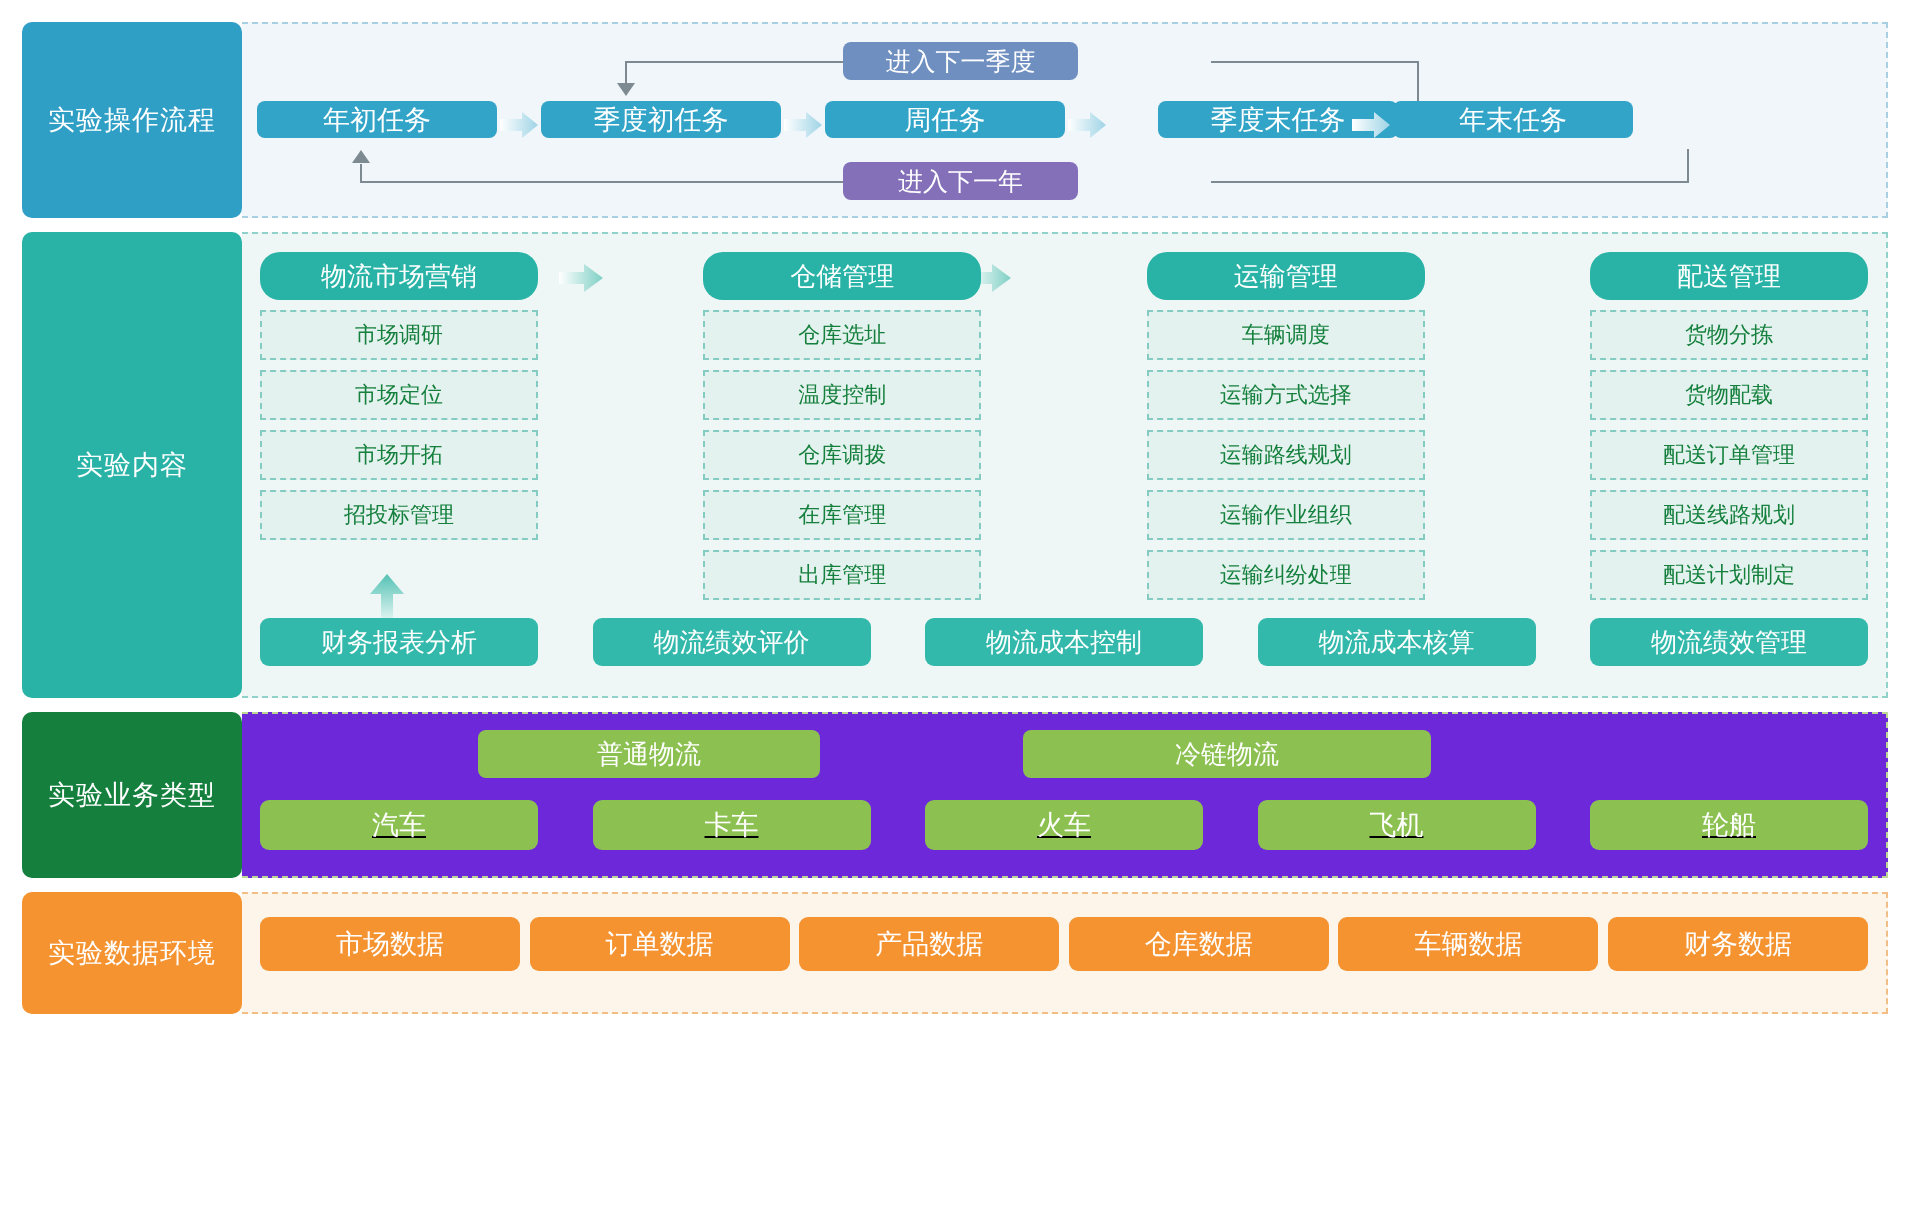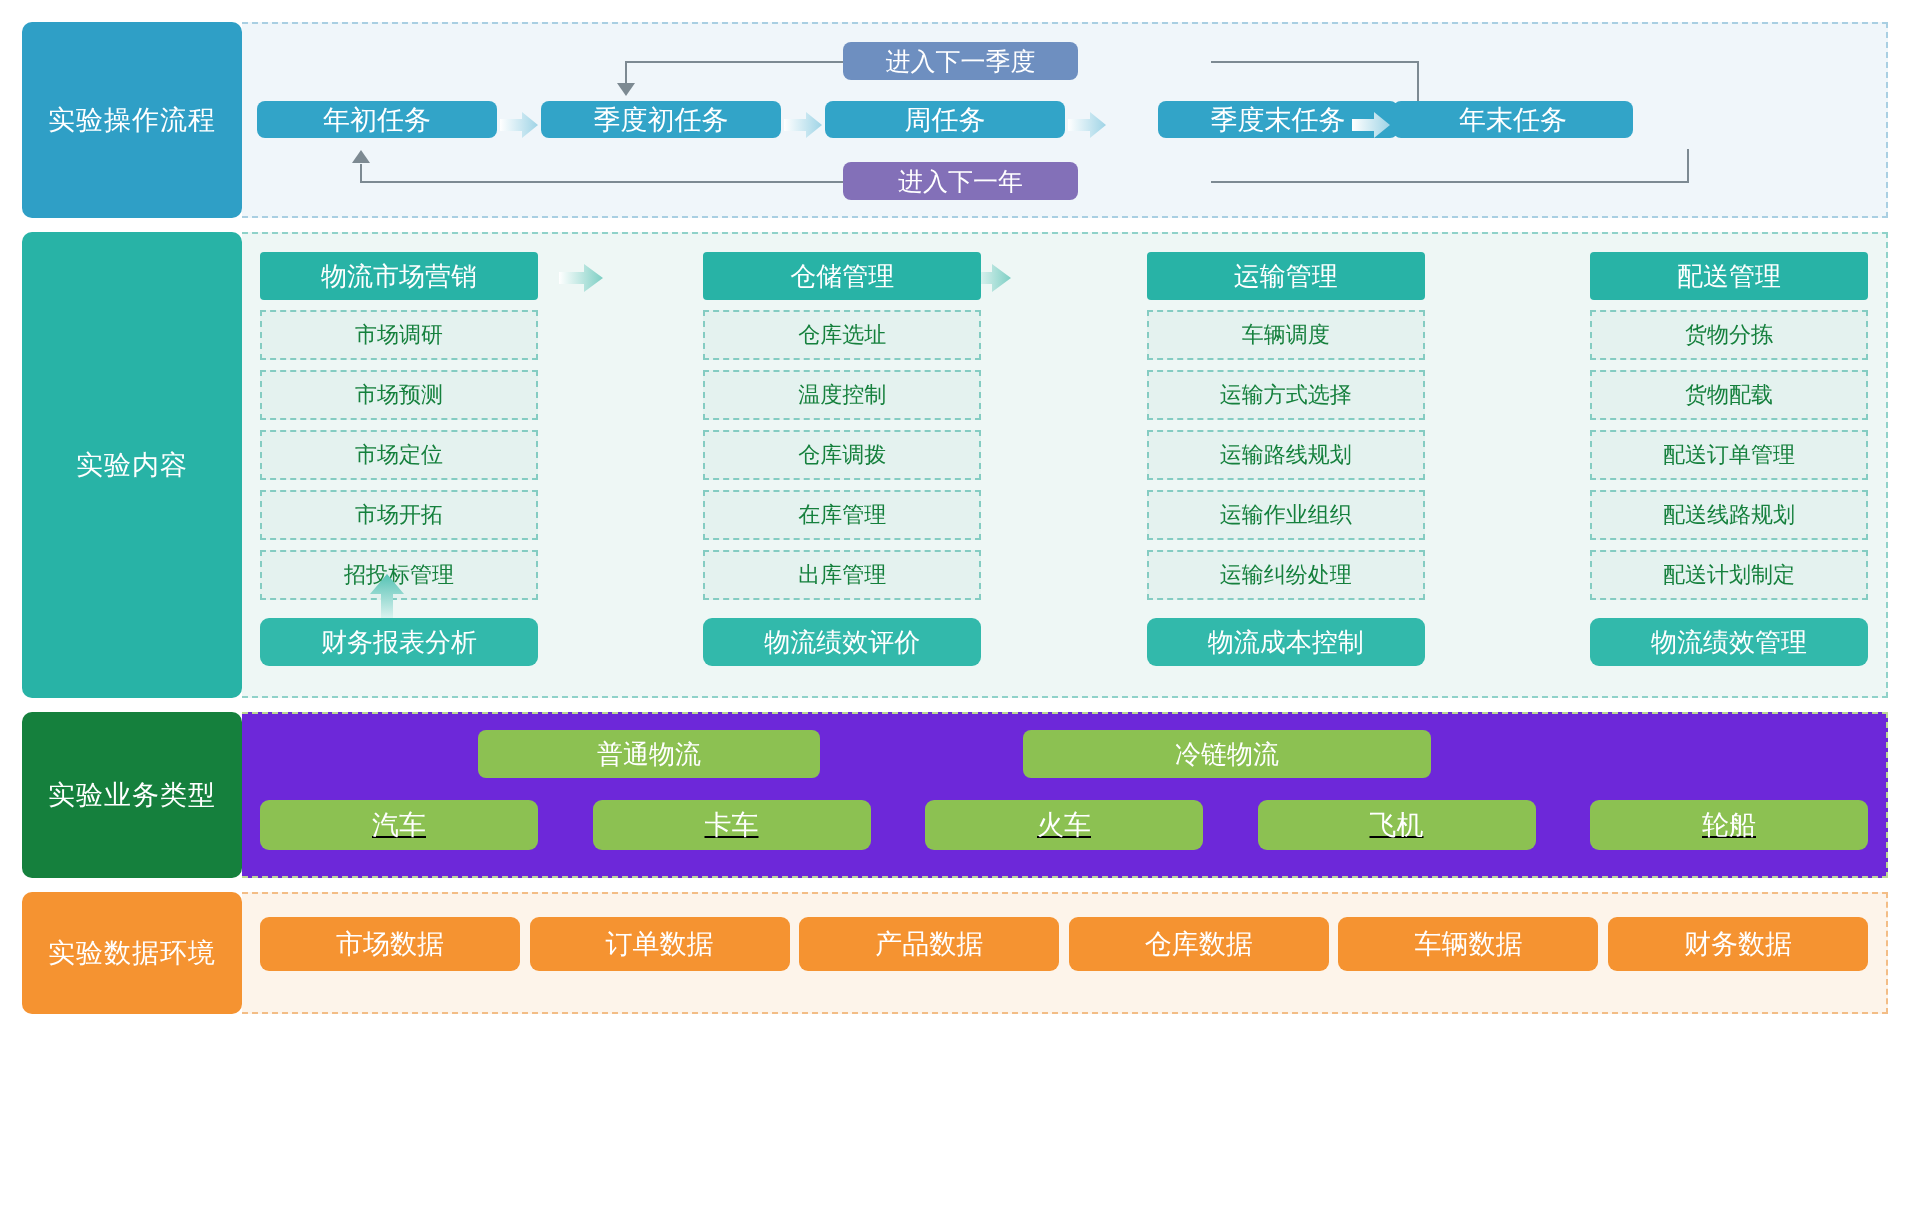--- a/index.html
+++ b/index.html
@@ -67,21 +67,21 @@
   #band-content{left:22px;top:232px;width:1866px;height:466px;}
   #band-content .band-label{background:#28b3a6;}
   #band-content .band-body{background:#eef7f5;border-color:#8fd2c9;}
 
   .col-wrap{
     position:absolute;left:18px;top:18px;right:18px;
     display:flex;justify-content:space-between;
   }
   .col{width:278px;}
   .col-head{
-    height:48px;background:#28b3a6;border-radius:4px;color:#fff;
+    height:48px;background:#28b3a6;border-radius:20px;color:#fff;
     display:flex;align-items:center;justify-content:center;
     font-size:26px;white-space:nowrap;margin-bottom:10px;
   }
   .col-item{
     height:46px;border:2px dashed #84ccc2;background:#e4f2ef;
     display:flex;align-items:center;justify-content:center;
     color:#15803d;font-size:22px;margin-bottom:10px;white-space:nowrap;
   }
   .col-sep{
     position:absolute;top:30px;width:44px;height:28px;
@@ -236,21 +236,20 @@
         <svg width="44" height="28" viewBox="0 0 44 28">
             <path d="M0 8 H25 V0 L44 14 L25 28 V20 H0 Z" fill="url(#gt1)"></path>
           </svg>
       </span>
 
       <div class="col-wrap">
 
         <div class="col">
           <div class="col-head">物流市场营销</div>
           <div class="col-item">市场调研</div>
-          <div class="col-item">市场预测</div>
           <div class="col-item">市场定位</div>
           <div class="col-item">市场开拓</div>
           <div class="col-item">招投标管理</div>
         </div>
 
         <div class="col">
           <div class="col-head">仓储管理</div>
           <div class="col-item">仓库选址</div>
           <div class="col-item">温度控制</div>
           <div class="col-item">仓库调拨</div>
@@ -286,20 +285,21 @@
               </linearGradient>
             </defs>
             <path d="M11 56 V20 H0 L17 0 L34 20 H23 V56 Z" fill="url(#gv1)"></path>
           </svg>
       </span>
 
       <div class="bottom-row">
         <div class="bottom-pill">财务报表分析</div>
         <div class="bottom-pill">物流绩效评价</div>
         <div class="bottom-pill">物流成本控制</div>
+        <div class="bottom-pill">物流成本核算</div>
         <div class="bottom-pill">物流绩效管理</div>
       </div>
     </div>
   </div>
 
   <div class="band" id="band-biz">
     <div class="band-label">实验业务类型</div>
     <div class="band-body">
       <div class="biz-top">
         <div class="biz-wide" style="left:218px;width:342px;">普通物流</div>

